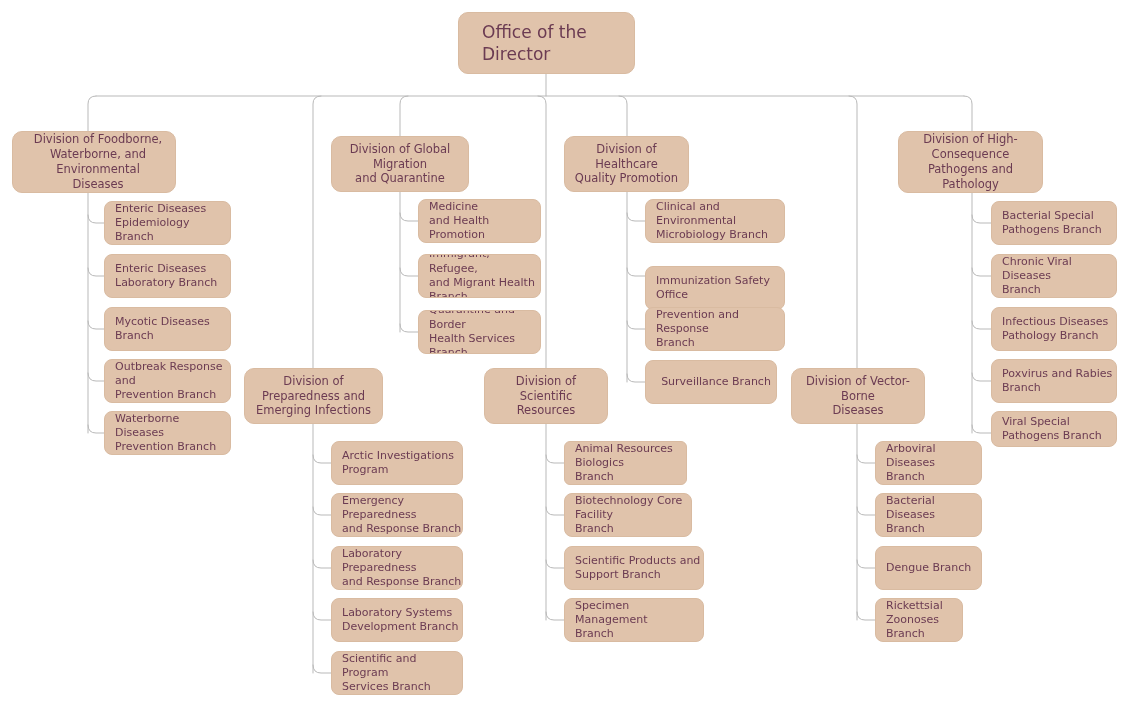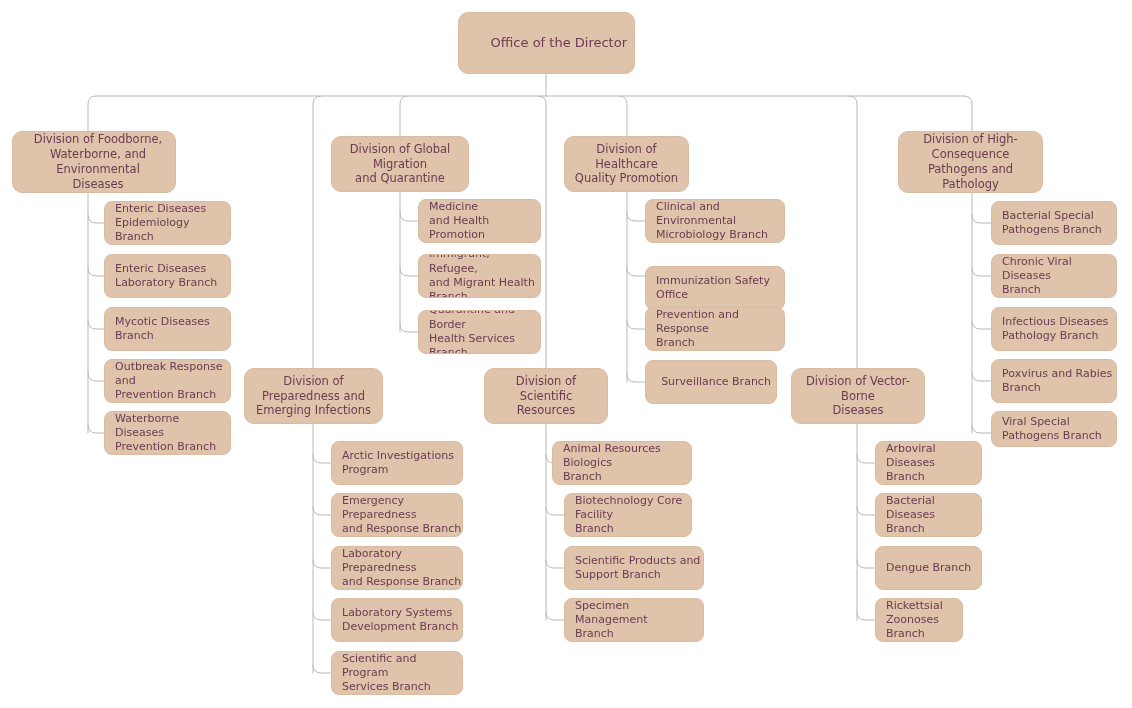--- a/index.html
+++ b/index.html
@@ -40,22 +40,22 @@
   }
   .node .label {
     display: block;
     width: 100%;
     line-height: 1.30;
     white-space: pre-line;
   }
   .node.root {
     border-radius: 10px;
     justify-content: center;
-    text-align: right;
-    font-size: 13px;
+    text-align: left;
+    font-size: 17px;
     padding-left: 16px;
   }
   .node.division {
     border-radius: 10px;
     justify-content: center;
     text-align: center;
     font-size: 11.5px;
   }
   .node.division .label { padding: 0 7px; }
   .node.root .label { padding: 0 7px; }
@@ -231,21 +231,21 @@
 Development Branch</span>
       </div>
       <div class="node branch" style="left: 331px; top: 651px; width: 132px; height: 44px;">
         <span class="label">Scientific and Program
 Services Branch</span>
       </div>
       <div class="node division" style="left: 484px; top: 368px; width: 124px; height: 56px;">
         <span class="label">Division of Scientific
 Resources</span>
       </div>
-      <div class="node branch" style="left: 552px; top: 441px; width: 140px; height: 44px;">
+      <div class="node branch" style="left: 564px; top: 441px; width: 123px; height: 44px; border-radius: 6px;">
         <span class="label">Animal Resources Biologics
 Branch</span>
       </div>
       <div class="node branch" style="left: 564px; top: 493px; width: 128px; height: 44px;">
         <span class="label">Biotechnology Core Facility
 Branch</span>
       </div>
       <div class="node branch" style="left: 564px; top: 546px; width: 140px; height: 44px;">
         <span class="label">Scientific Products and
 Support Branch</span>

